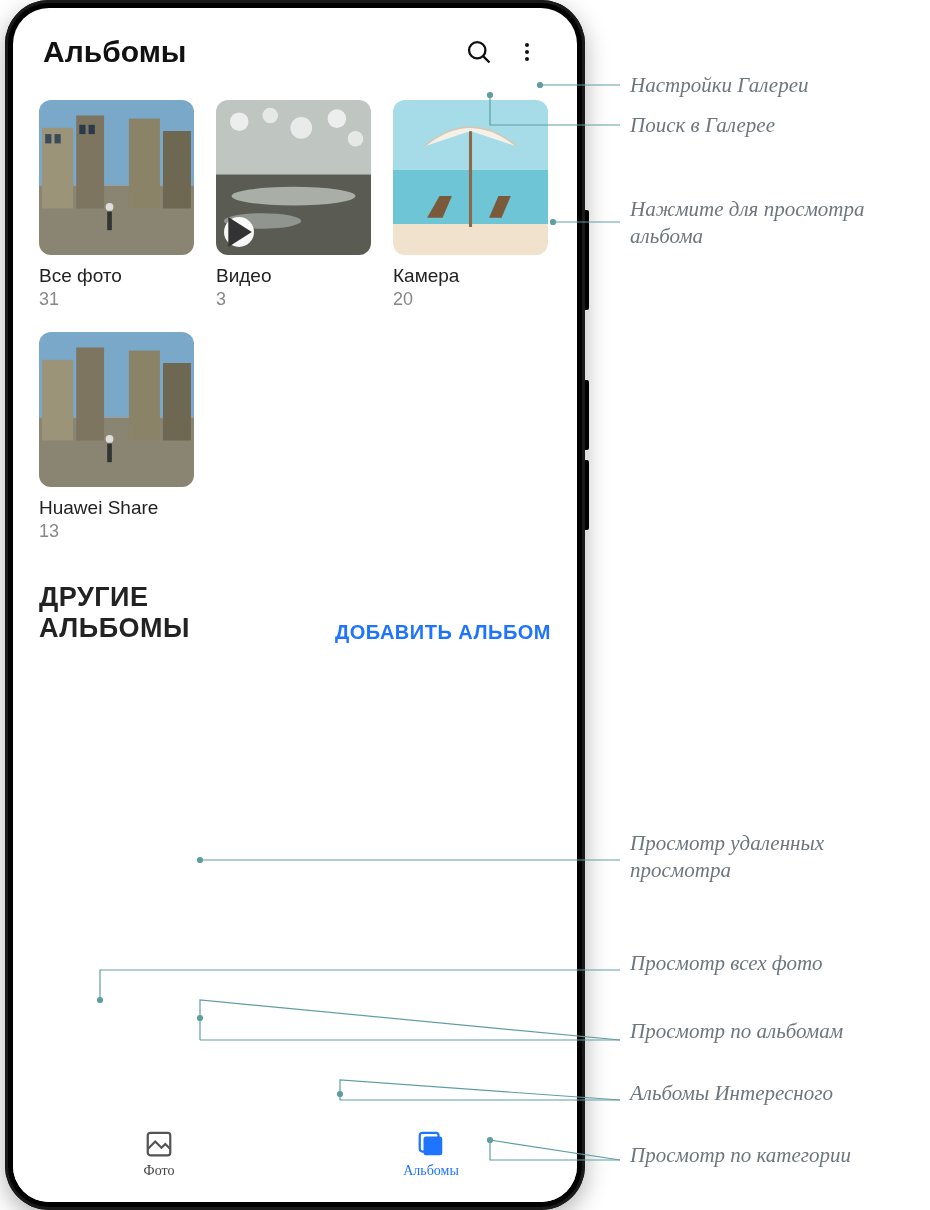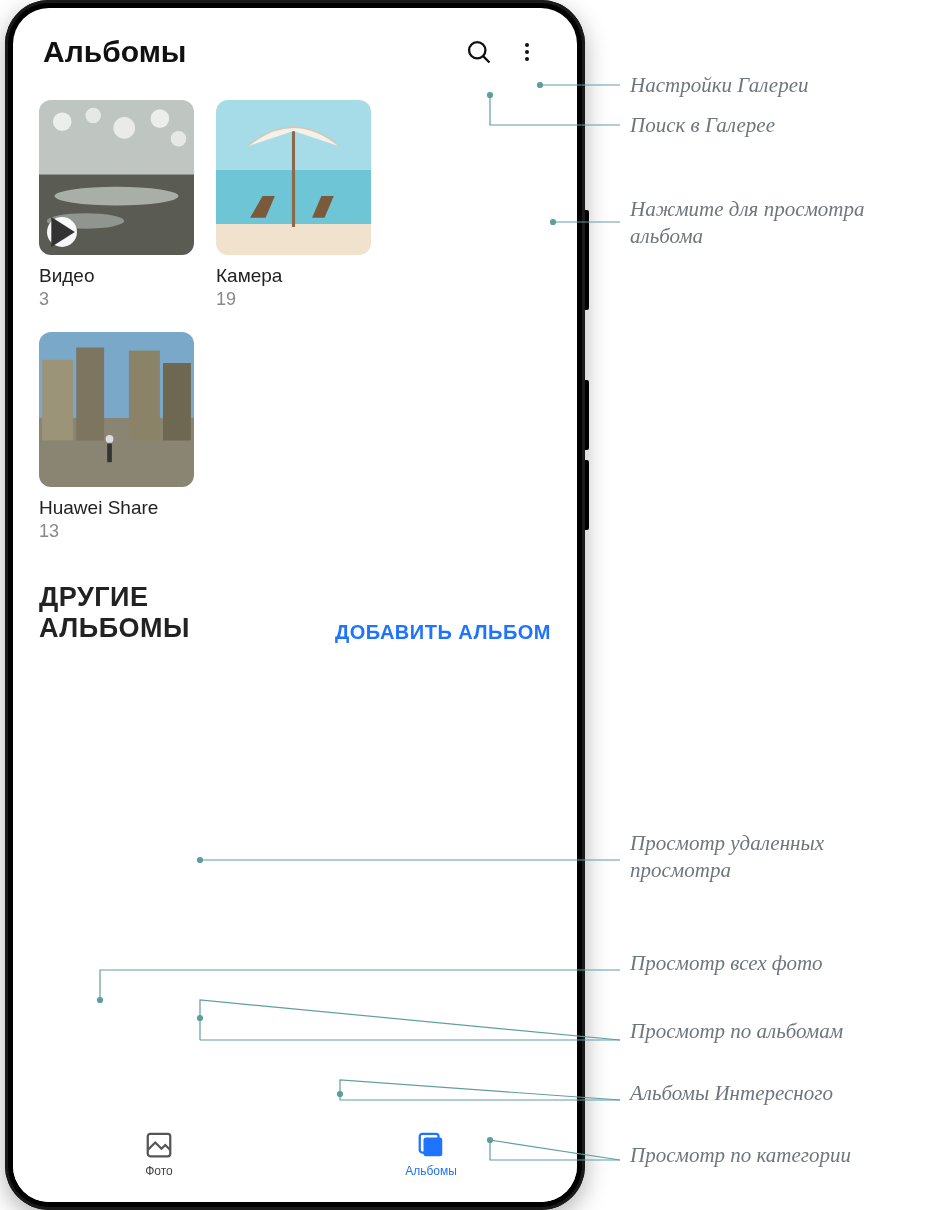--- a/index.html
+++ b/index.html
@@ -156,21 +156,21 @@
     padding: 0 10px 10px;
   }
   .nav-item {
     display: flex;
     flex-direction: column;
     align-items: center;
     gap: 4px;
     cursor: pointer;
     width: 110px;
   }
-  .nav-label { font-size: 12px; color: #444; }
+  .nav-label { font-size: 14px; color: #444; font-family: Liberation Serif, serif; }
   .nav-item.active .nav-label { color: #1e73ff; }
 
   
   .callout-svg {
     position: absolute;
     top: 0;
     left: 0;
     width: 930px;
     height: 1210px;
     pointer-events: none;
@@ -213,20 +213,40 @@
             <circle cx="12" cy="12" r="2"></circle>
             <circle cx="12" cy="19" r="2"></circle>
         </svg>
       </div>
     </div>
 
     <div class="albums-grid">
 
       <div class="albums-row">
 
+        <div class="album-item">
+          <div class="thumb">
+            <svg viewBox="0 0 100 100" preserveAspectRatio="xMidYMid slice">
+              <rect width="100" height="55" fill="#7aa8c9"></rect>
+              <rect y="55" width="100" height="45" fill="#8a8472"></rect>
+              <rect x="2" y="18" width="20" height="52" fill="#9c9478"></rect>
+              <rect x="24" y="10" width="18" height="60" fill="#7d7560"></rect>
+              <rect x="58" y="12" width="20" height="58" fill="#8b8368"></rect>
+              <rect x="80" y="20" width="18" height="50" fill="#6e6852"></rect>
+              <rect x="4" y="22" width="4" height="6" fill="#3a4a5a"></rect>
+              <rect x="10" y="22" width="4" height="6" fill="#3a4a5a"></rect>
+              <rect x="26" y="16" width="4" height="6" fill="#2a3a4a"></rect>
+              <rect x="32" y="16" width="4" height="6" fill="#2a3a4a"></rect>
+              <rect x="44" y="72" width="3" height="12" fill="#333"></rect>
+              <circle cx="45.5" cy="69" r="2.5" fill="#ddd"></circle>
+            </svg>
+          </div>
+          <div class="album-name">Все фото</div>
+          <div class="album-count">31</div>
+        </div>
 
         <div class="album-item">
           <div class="thumb">
             <svg viewBox="0 0 100 100" preserveAspectRatio="xMidYMid slice">
               <rect width="100" height="48" fill="#bfc6c2"></rect>
               <rect y="48" width="100" height="52" fill="#5a5c54"></rect>
               <circle cx="15" cy="14" r="6" fill="#fff" opacity="0.7"></circle>
               <circle cx="35" cy="10" r="5" fill="#fff" opacity="0.6"></circle>
               <circle cx="55" cy="18" r="7" fill="#fff" opacity="0.65"></circle>
               <circle cx="78" cy="12" r="6" fill="#fff" opacity="0.7"></circle>
@@ -251,21 +271,21 @@
               <rect y="45" width="100" height="35" fill="#6dc5d6"></rect>
               <rect y="80" width="100" height="20" fill="#f0e2cc"></rect>
               <line x1="50" y1="20" x2="50" y2="82" stroke="#8a6a4a" stroke-width="2"></line>
               <path d="M20 30 Q50 5 80 30 L50 20 Z" fill="#f5f0e8"></path>
               <path d="M20 30 Q50 5 80 30" fill="none" stroke="#d0c8b8" stroke-width="1"></path>
               <path d="M22 76 L30 62 L38 62 L32 76 Z" fill="#7a5a3a"></path>
               <path d="M62 76 L68 62 L76 62 L70 76 Z" fill="#7a5a3a"></path>
             </svg>
           </div>
           <div class="album-name">Камера</div>
-          <div class="album-count">19</div>
+          <div class="album-count">20</div>
         </div>
       </div>
 
       <div class="albums-row">
 
         <div class="album-item">
           <div class="thumb">
             <svg viewBox="0 0 100 100" preserveAspectRatio="xMidYMid slice">
               <rect width="100" height="55" fill="#7aa8c9"></rect>
               <rect y="55" width="100" height="45" fill="#8a8472"></rect>

